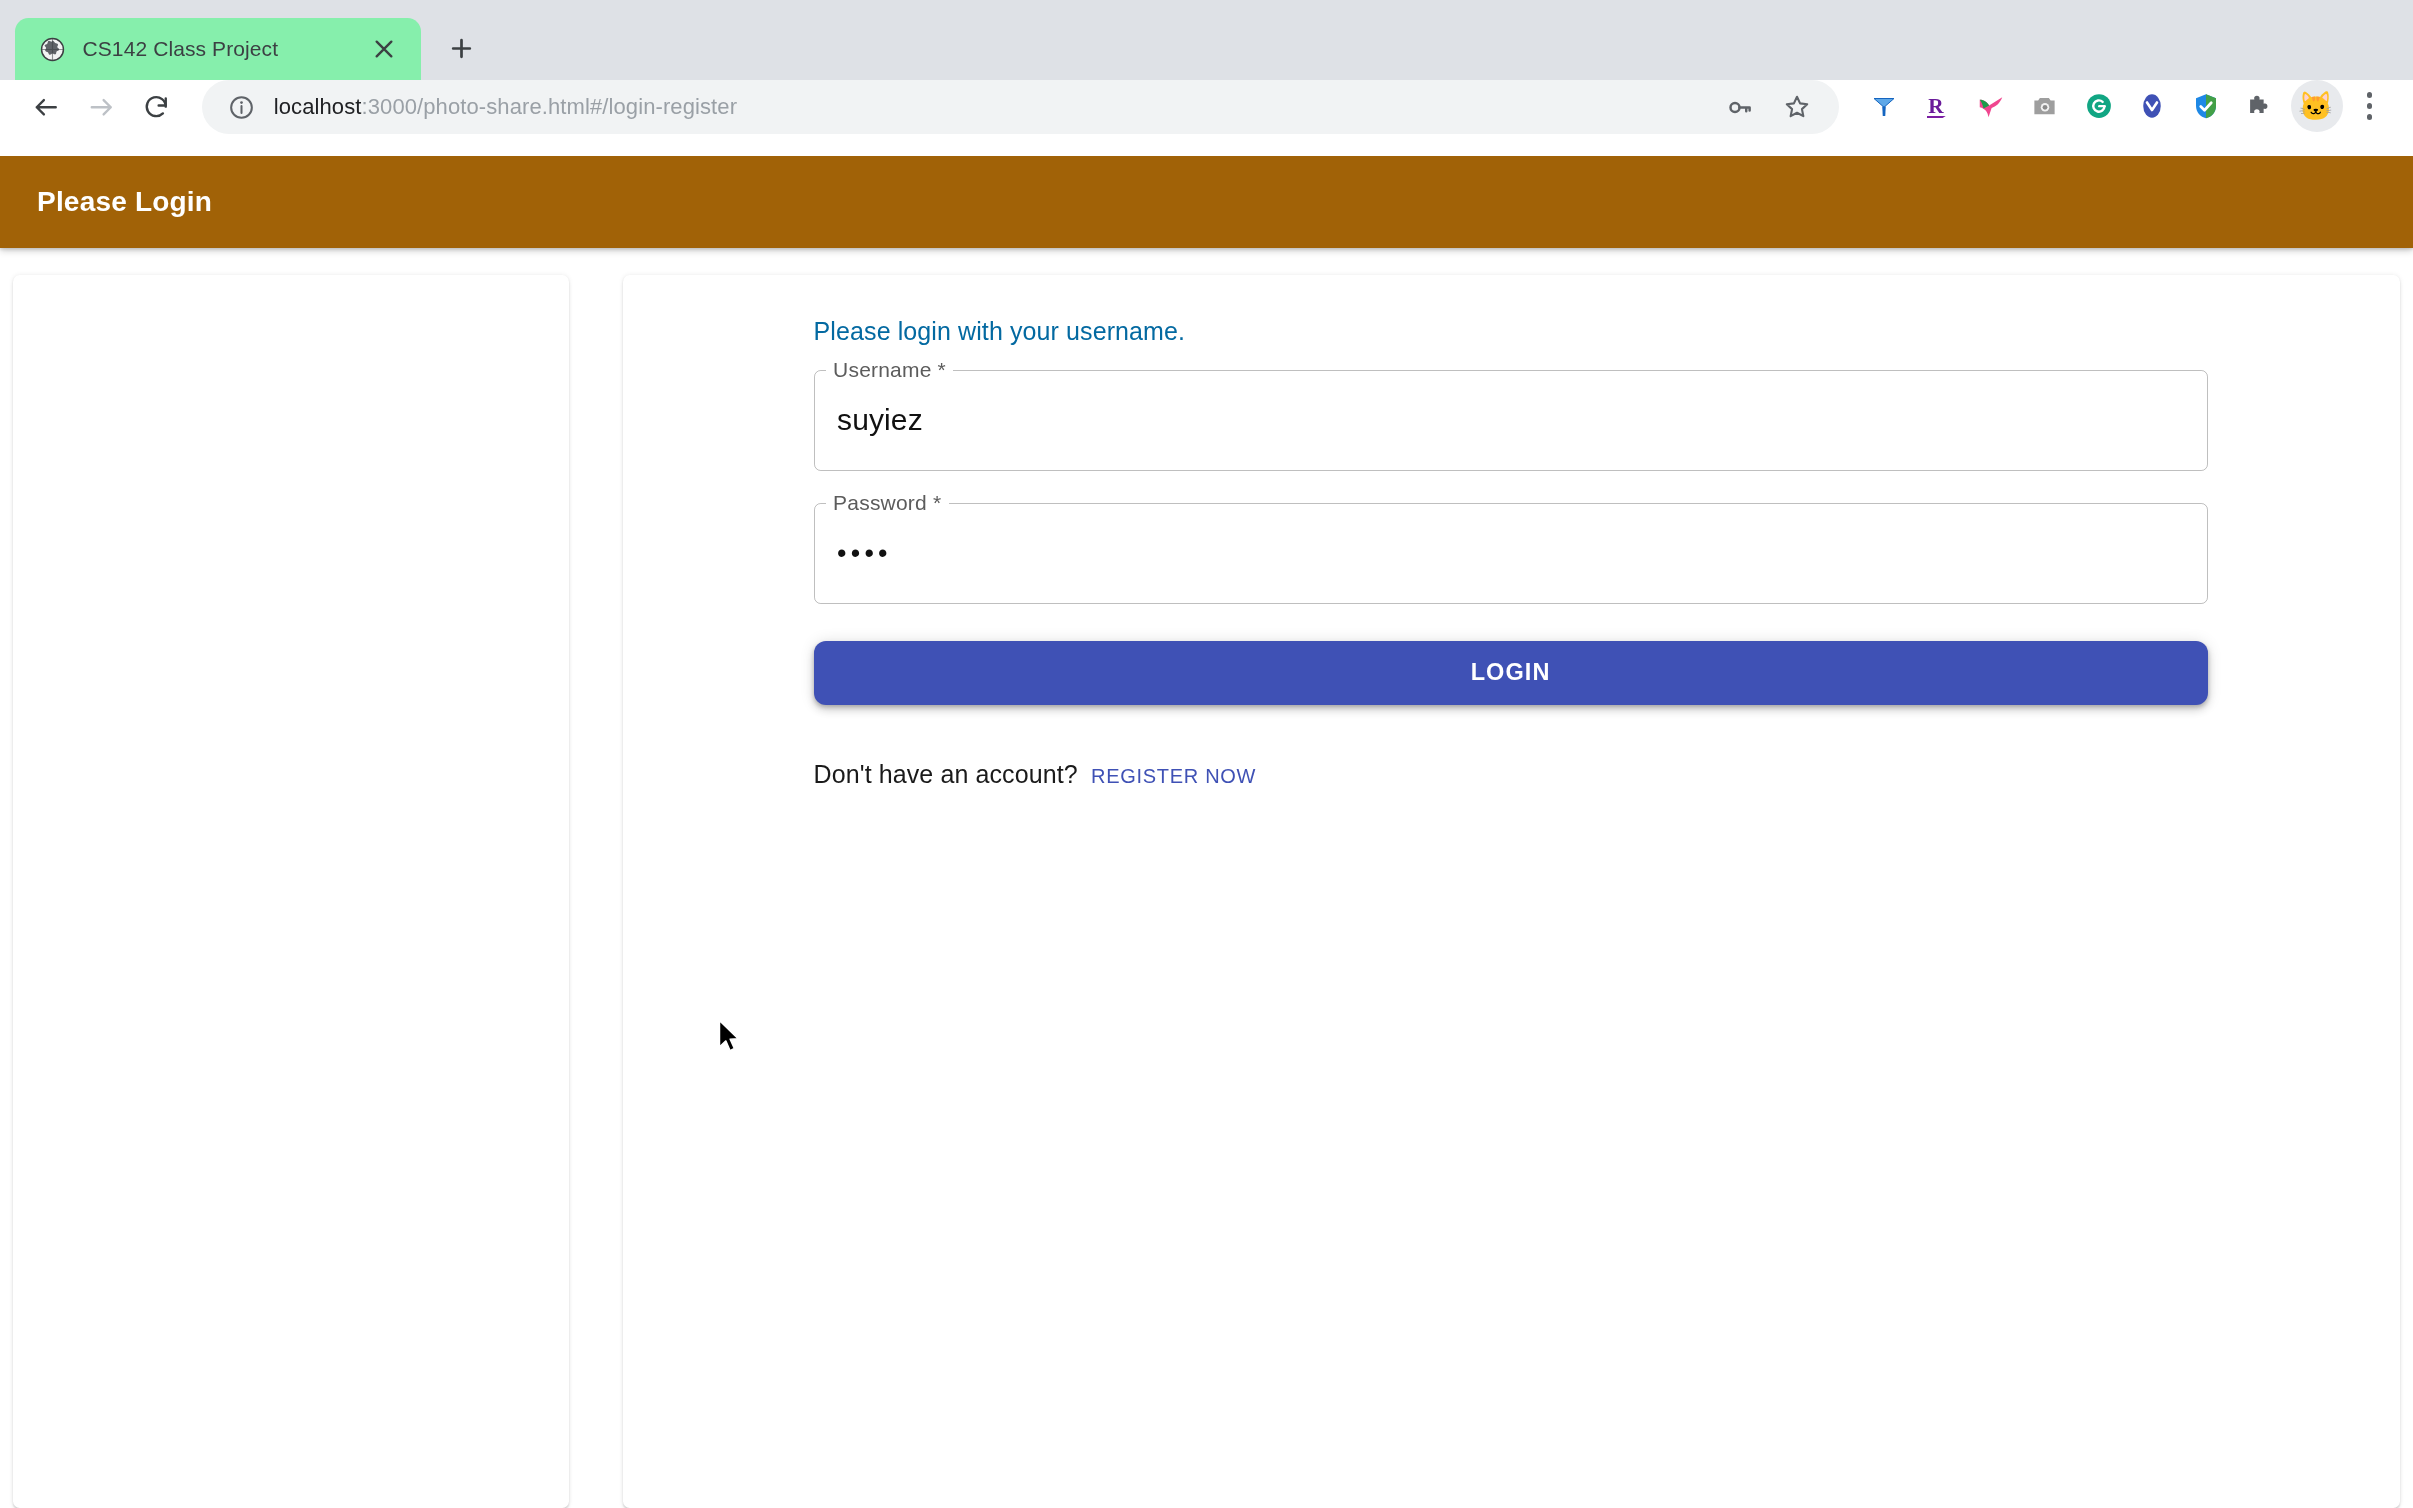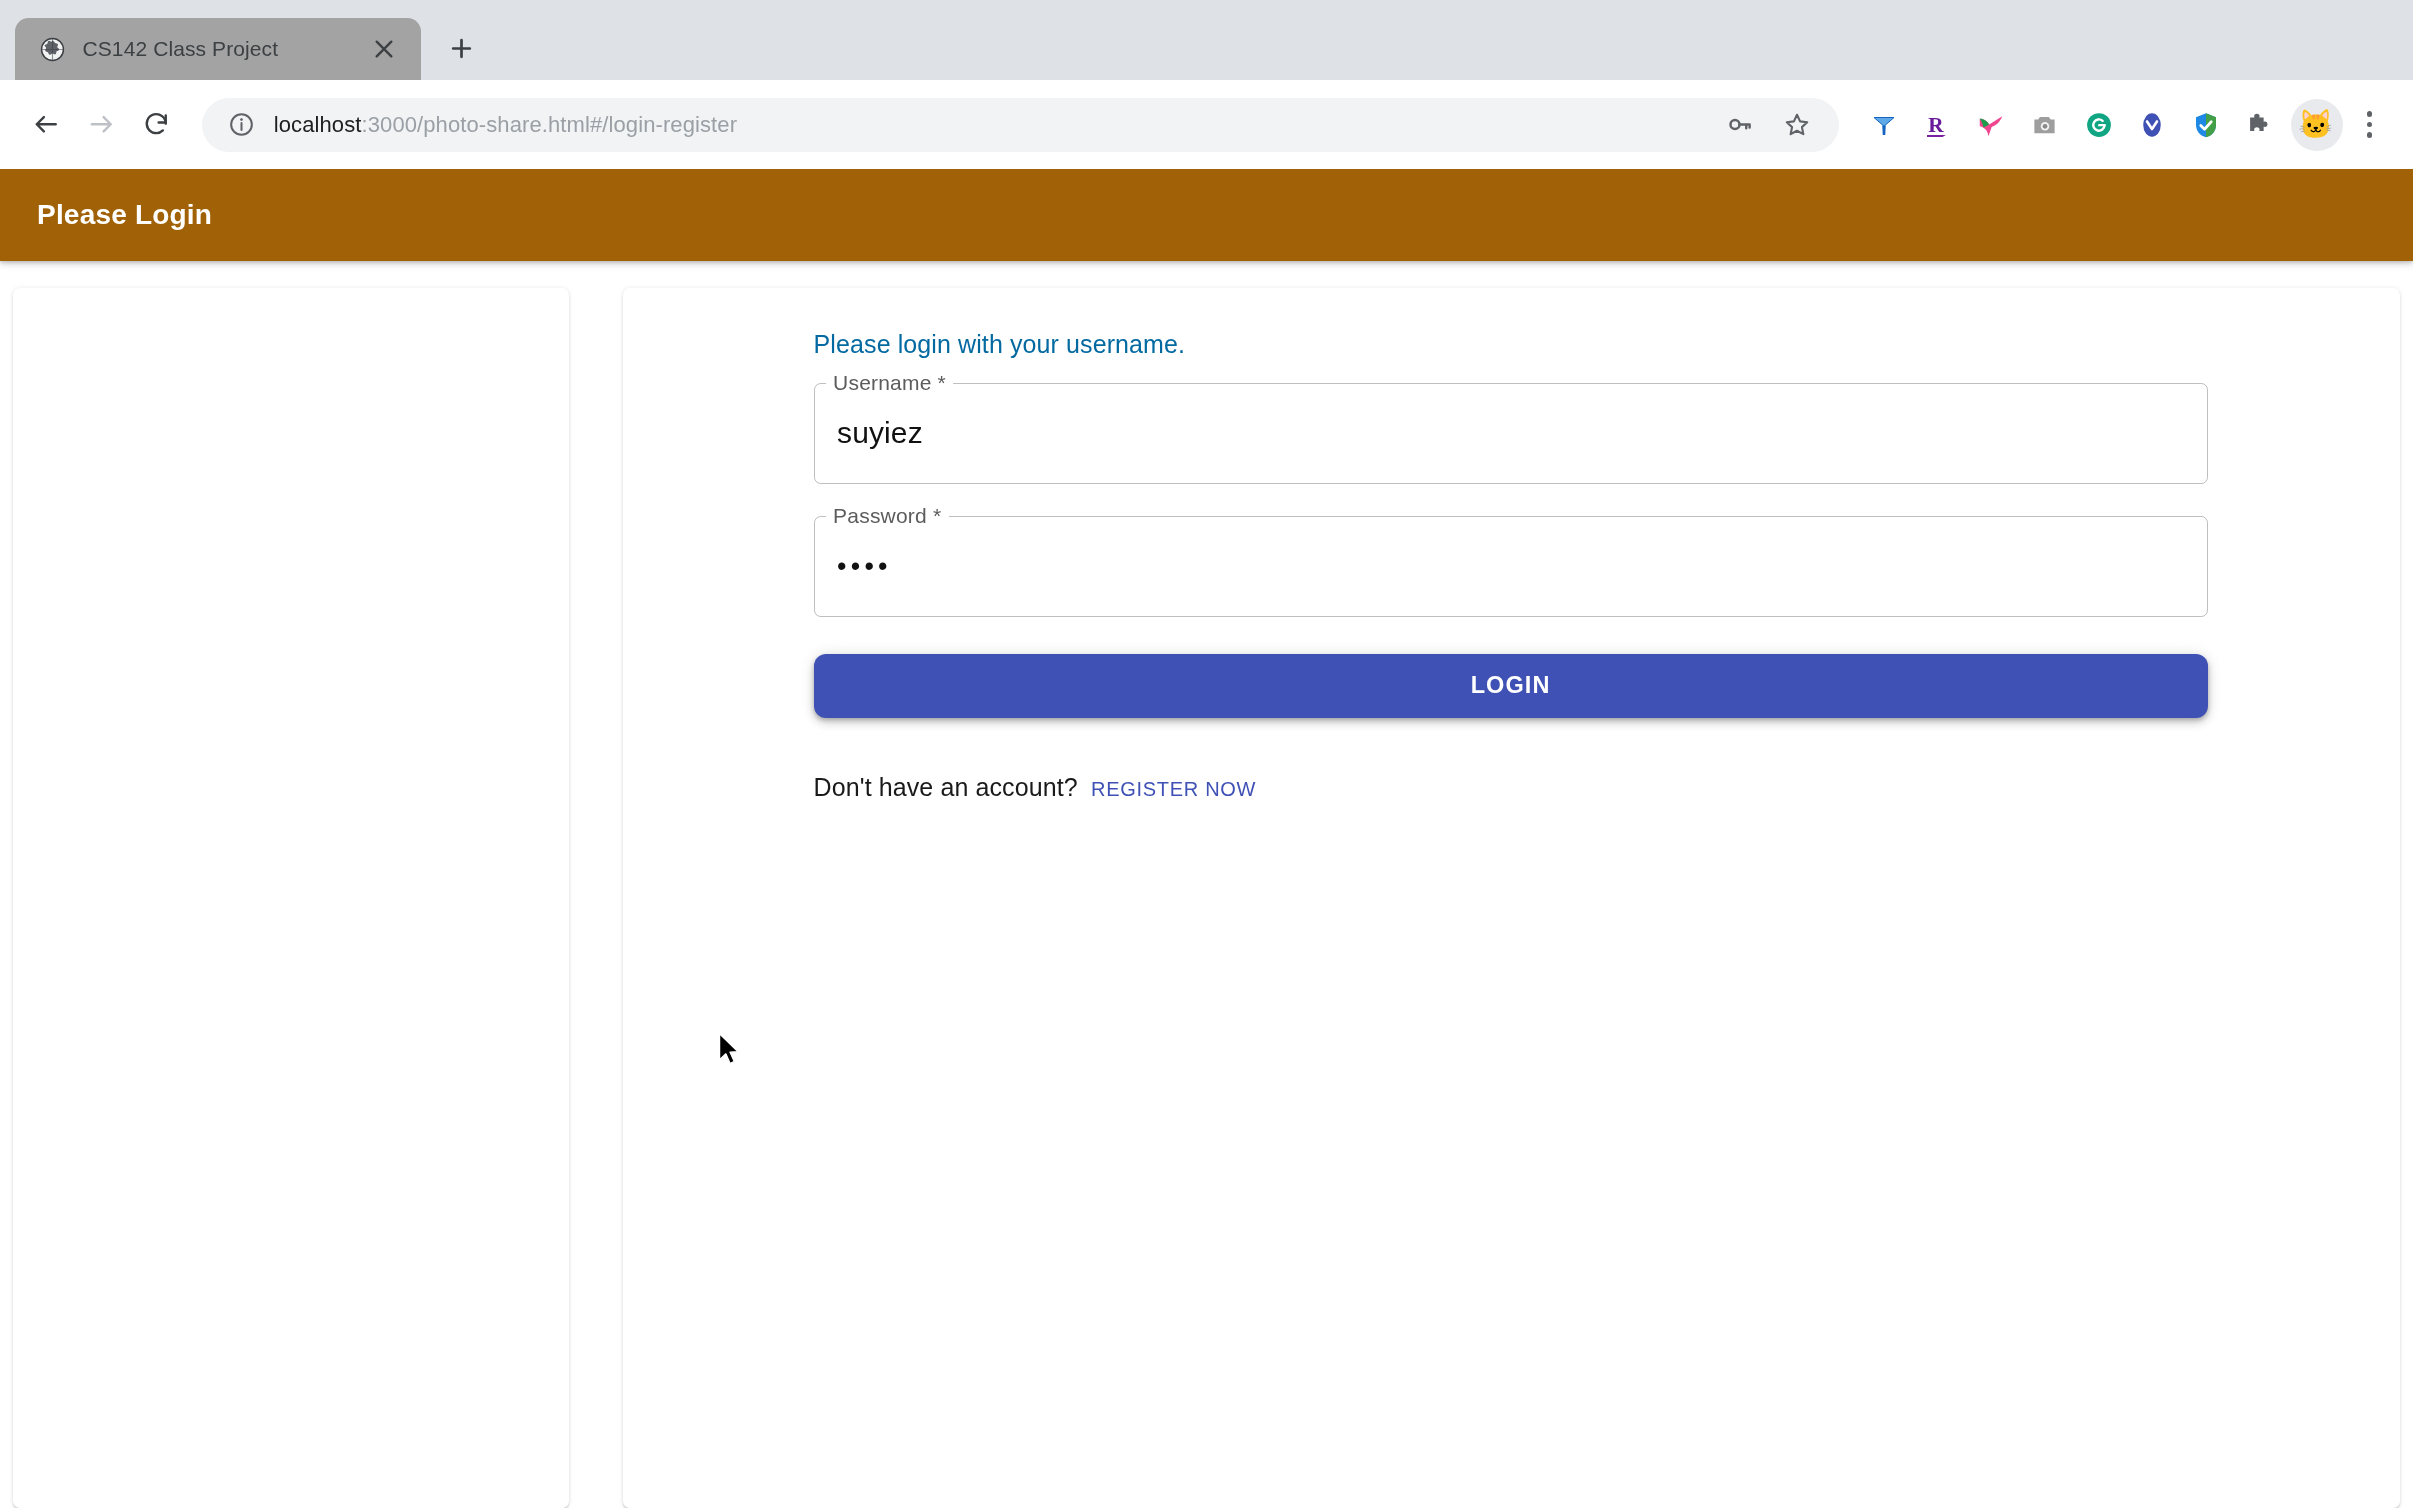--- a/index.html
+++ b/index.html
@@ -27,21 +27,21 @@
     display: flex;
     align-items: flex-end;
     padding-left: 15px;
     flex: 0 0 auto;
     position: relative;
   }
 
   .tab {
     width: 406px;
     height: 62px;
-    background: #a3a3a3;
+    background: #86efac;
     border-radius: 13.4px 13.4px 0 0;
     display: flex;
     align-items: center;
     padding: 0 18.4px 0 23.5px;
     gap: 17px;
     position: relative;
   }
 
   .tab-favicon {
     width: 27px; height: 27px;
@@ -68,24 +68,24 @@
 
   .new-tab {
     width: 54px; height: 54px;
     margin-left: 13.4px;
     margin-bottom: 4.2px;
     display: flex; align-items: center; justify-content: center;
     border-radius: 50%;
   }
 
   .toolbar {
-    height: 89px;
+    height: 76px;
     background: #ffffff;
     display: flex;
-    align-items: center;
+    align-items: flex-start;
     padding: 0 20px 0 18.4px;
     gap: 0;
     flex: 0 0 auto;
   }
 
   .nav-btn {
     width: 55px; height: 55px;
     display: flex; align-items: center; justify-content: center;
     border-radius: 50%;
     flex: 0 0 auto;

